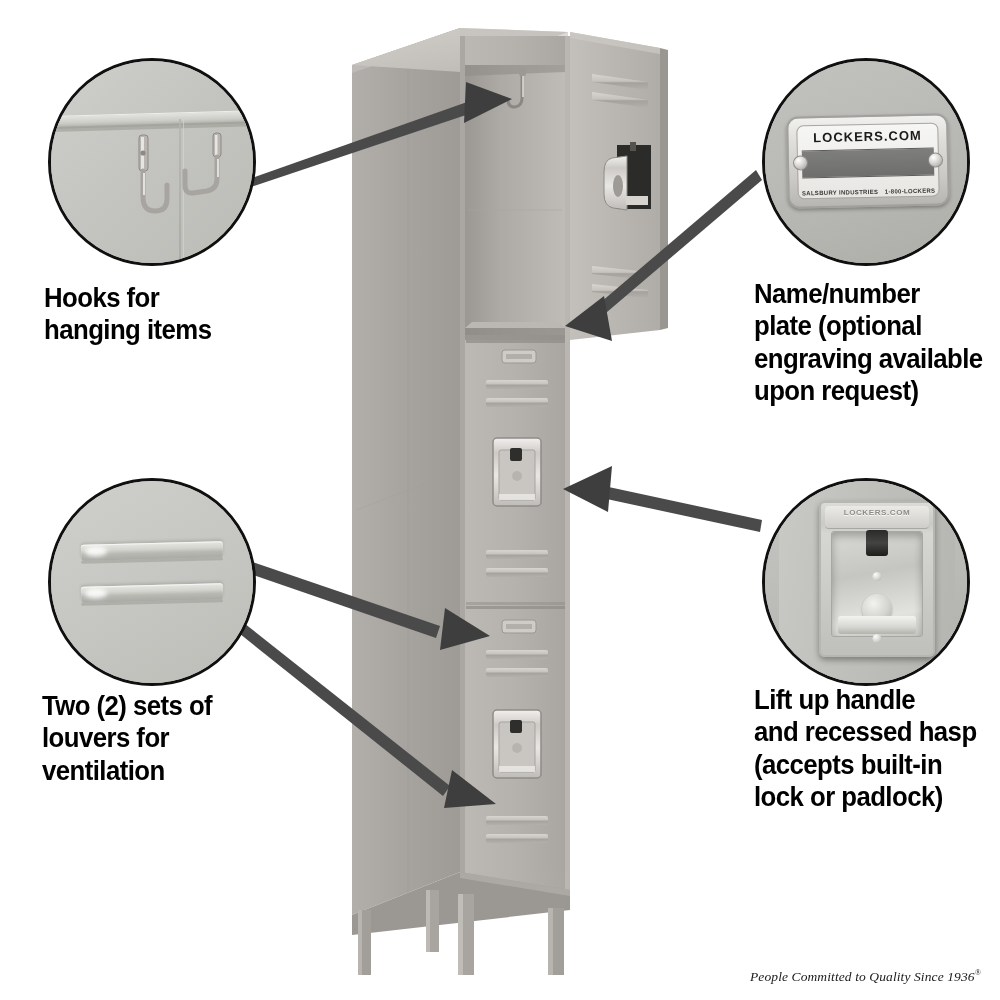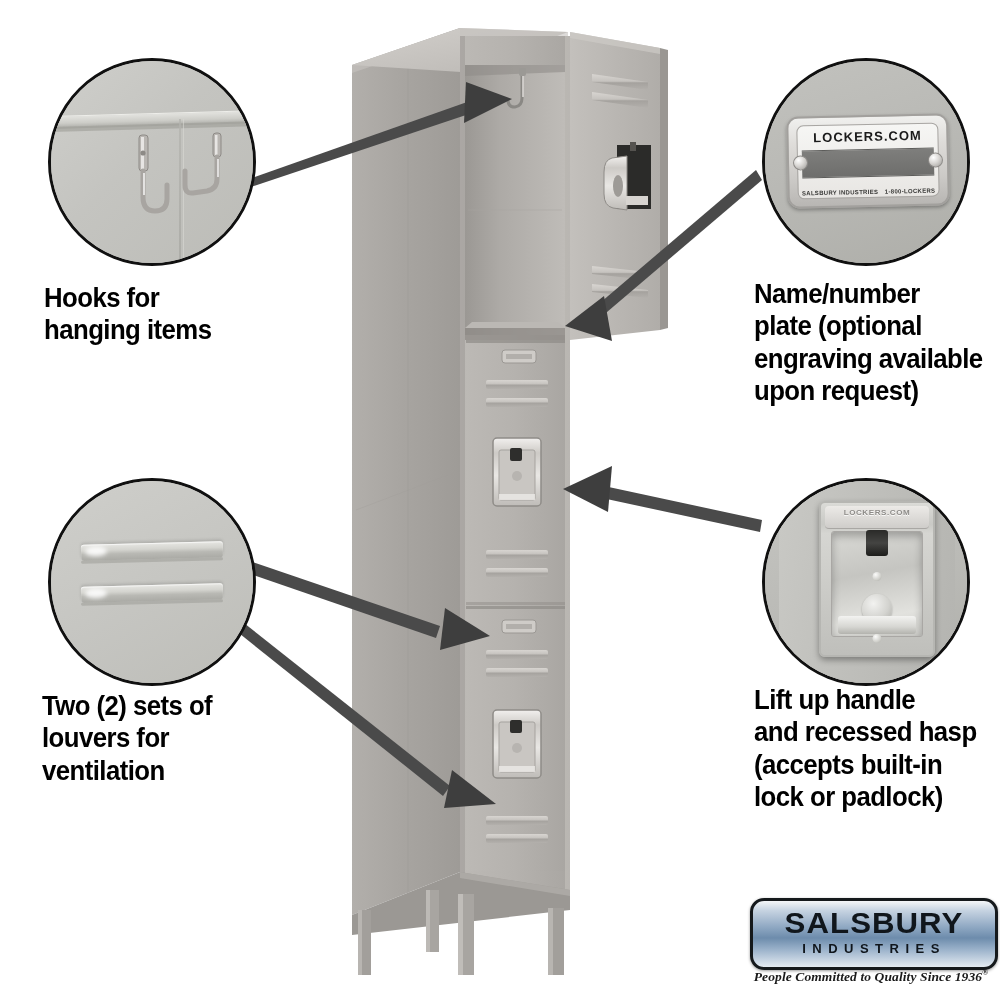--- a/index.html
+++ b/index.html
@@ -143,23 +143,23 @@
     background:linear-gradient(180deg,#f4f6f8 0%,#c7d4e2 14%,#8ea7c2 40%,#6d8cac 56%,#9cb3cb 74%,#e4ebf2 100%);
     border:3px solid #15191c;
     box-shadow:0 1px 3px rgba(0,0,0,.4);}
   .logo-main{position:absolute;left:0;right:0;top:5px;text-align:center;
     font-family:"Liberation Sans","DejaVu Sans",sans-serif;
     font-weight:bold;font-size:30px;letter-spacing:1px;color:#10161c;
     transform:scaleX(1.04);}
   .logo-sub{position:absolute;left:0;right:0;top:40px;text-align:center;
     font-family:"Liberation Sans","DejaVu Sans",sans-serif;
     font-weight:bold;font-size:13px;letter-spacing:6.5px;color:#10161c;}
-  .logo-tag{position:absolute;left:0;right:0;top:70px;text-align:center;
+  .logo-tag{position:absolute;left:0;right:0;top:70px;
     font-family:"Liberation Serif","DejaVu Serif",serif;
-    font-style:italic;font-weight:bold;font-size:13.5px;color:#1a1a1a;
+    font-style:italic;font-weight:normal;font-size:13.5px;color:#1a1a1a;
     letter-spacing:.1px;white-space:nowrap;}
   .logo-tag sup{font-size:8px;vertical-align:super;}
 </style>
 </head>
 <body>
 
 <div id="stage">
 
   <div id="locker">
     <svg class="lk-svg" width="370" height="965" viewBox="0 0 370 965">
@@ -453,22 +453,18 @@
 plate (optional
 engraving available
 upon request)</div>
 
   <div id="txt-lock" class="callout-text right">Lift up handle
 and recessed hasp
 (accepts built-in
 lock or padlock)</div>
 
   <div id="logo">
-    <div class="logo-plate">
-      <div class="logo-main">SALSBURY</div>
-      <div class="logo-sub">INDUSTRIES</div>
-    </div>
     <div class="logo-tag">
       <span>People Committed to Quality Since 1936</span><sup>®</sup>
     </div>
   </div>
 
 </div>
 
 </body></html>

